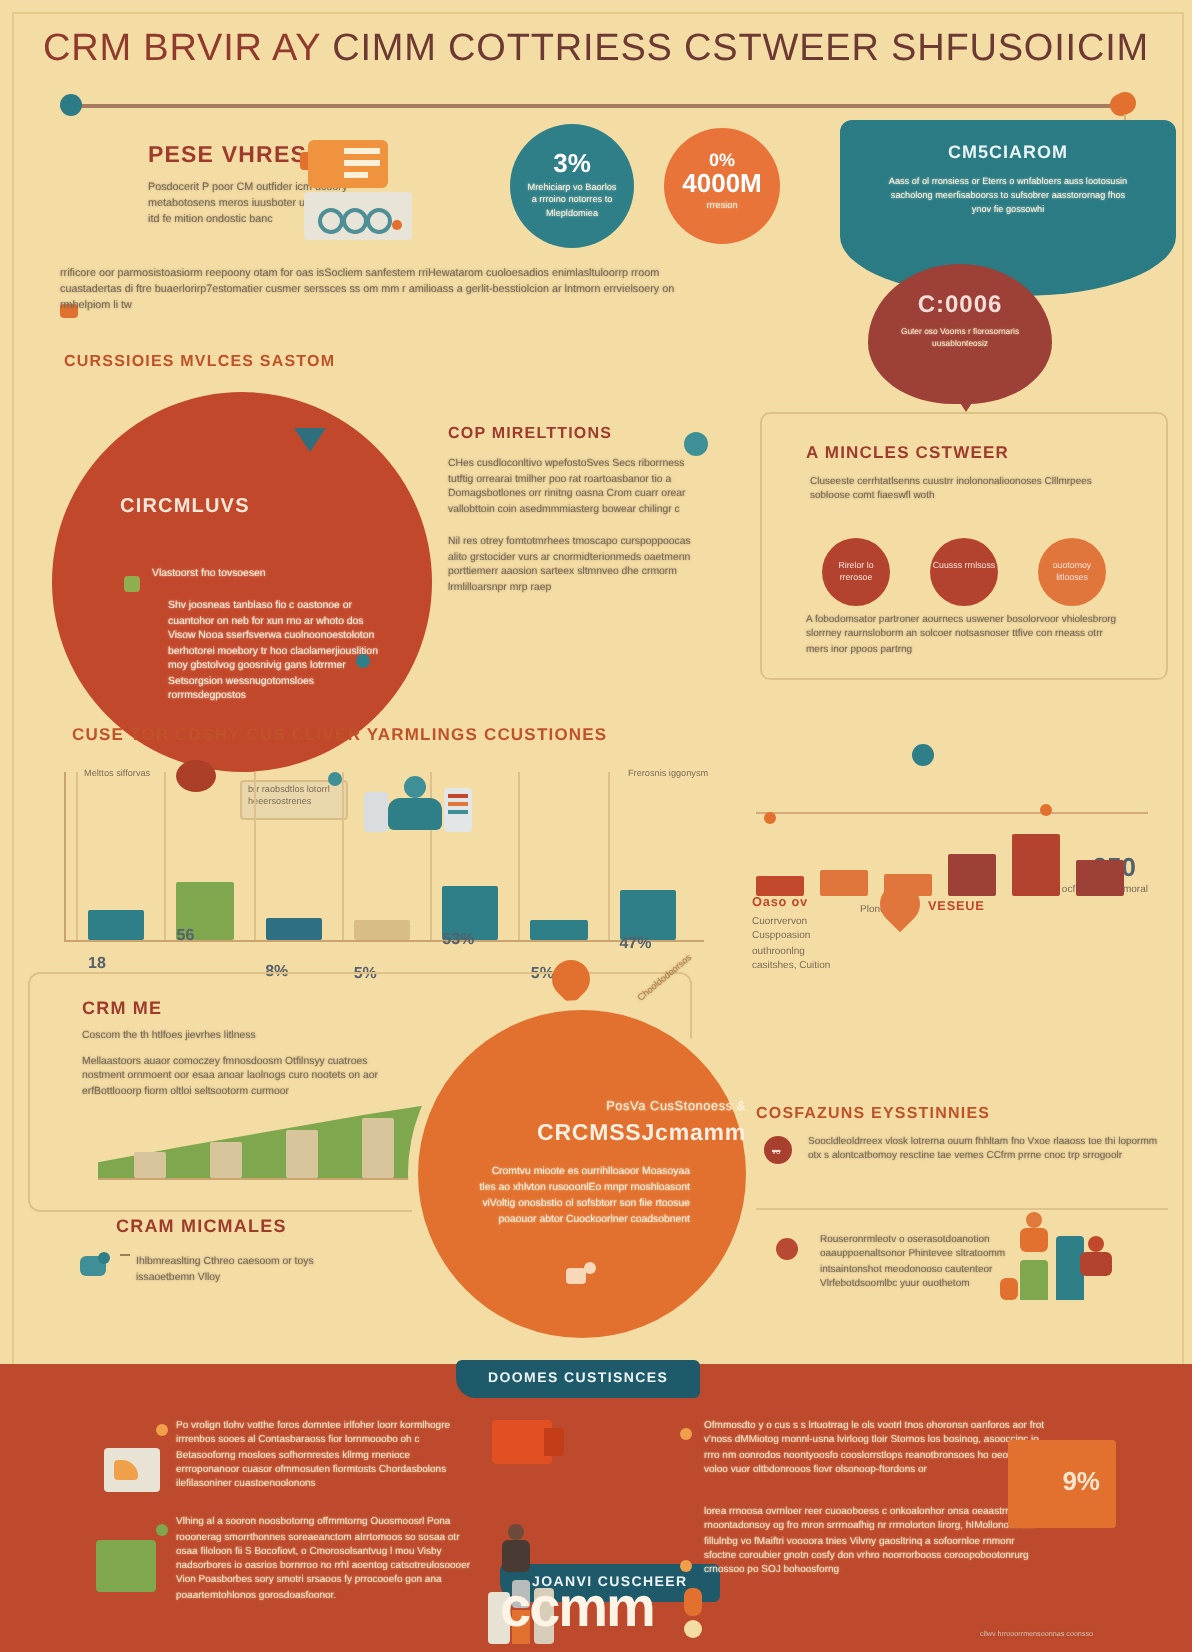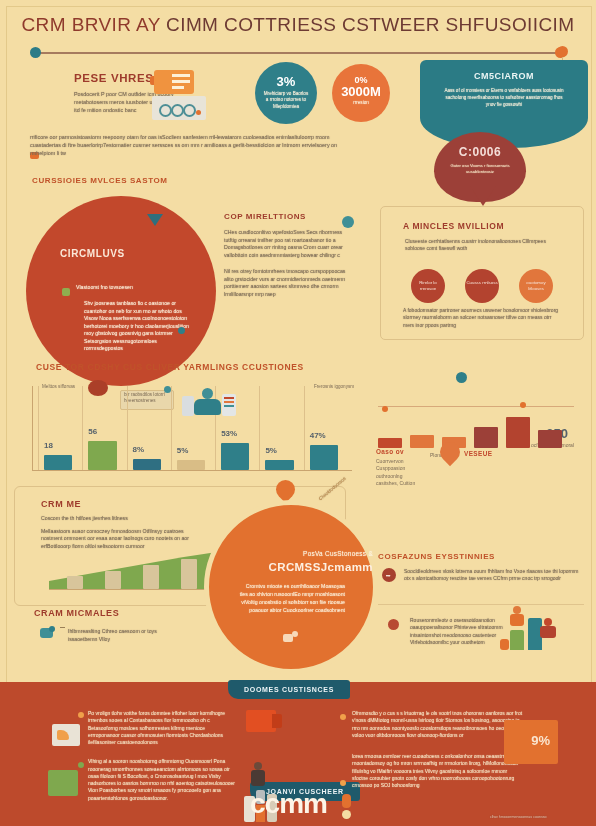--- a/index.html
+++ b/index.html
@@ -122,21 +122,21 @@
   .panel-c .foot{position:absolute;left:0;top:100px;width:202px;font-size:5px;padding:0 22px;box-sizing:border-box;}
   .arrow-dn{position:absolute;left:470px;top:186px;width:0;height:0;border-left:13px solid transparent;border-right:13px solid transparent;border-top:20px solid #9c4038;}
 
   
   .chart-hd{position:absolute;left:36px;top:362px;font-size:8.5px;}
   .chart{position:absolute;left:14px;top:378px;width:350px;height:110px;}
   .chart .axis-l{position:absolute;left:18px;top:8px;width:1px;height:84px;background:#c9a46f;}
   .chart .axis-b{position:absolute;left:18px;top:92px;width:320px;height:1px;background:#c9a46f;}
   .chart .gl{position:absolute;top:8px;width:1px;height:84px;background:#ddc08b;}
   .bar{position:absolute;bottom:0;border-radius:1px;}
-  .barlabel{position:absolute;font-size:8px;font-weight:bold;color:#55616b;}
+  .barlabel{position:absolute;font-size:8px;font-weight:bold;color:#55616b;margin-top:36px;}
   .chart .tick{position:absolute;width:7px;height:7px;border-radius:50%;background:#3f8f96;}
   .chart .legtxt{position:absolute;font-size:4.6px;color:#7b6a55;line-height:1.4;}
   .chart .noteBox{position:absolute;background:#e9d7ab;border:1px solid #d9bd86;border-radius:2px;}
 
   
   .ill-ppl{position:absolute;left:182px;top:388px;width:54px;height:34px;}
   .ill-ppl .head{position:absolute;left:20px;top:0;width:11px;height:11px;border-radius:50%;background:#3f8f96;}
   .ill-ppl .body{position:absolute;left:12px;top:11px;width:27px;height:16px;border-radius:6px 6px 3px 3px;background:#2f7f89;}
   .ill-ppl .bk{position:absolute;left:0;top:8px;width:12px;height:20px;background:#d9dde0;border-radius:2px;}
   .ill-ppl .bk2{position:absolute;left:40px;top:6px;width:14px;height:22px;background:#e3e6e6;border-radius:2px;}
@@ -187,21 +187,21 @@
   .circ-orange .bd{font-size:5.2px;padding:10px 28px 0;line-height:1.5;}
   .circ-orange .ic{position:absolute;left:74px;top:126px;width:16px;height:12px;}
   .circ-orange .ic b{position:absolute;left:0;top:3px;width:10px;height:8px;border-radius:2px;background:#f7d9b9;display:block;}
   .circ-orange .ic i{position:absolute;left:9px;top:0;width:6px;height:6px;border-radius:50%;background:#f7d9b9;display:block;}
   .c-pin{position:absolute;left:276px;top:480px;width:19px;height:24px;}
   .c-pin .p{width:19px;height:19px;background:#e2712f;border-radius:50% 50% 50% 0;transform:rotate(-45deg);}
   .c-lab{position:absolute;left:316px;top:486px;font-size:4.6px;color:#b9803f;transform:rotate(-40deg);}
 
   
   .sec-e{position:absolute;left:34px;top:608px;width:150px;}
-  .sec-e .hd{font-size:9px;}
+  .sec-e .hd{font-size:9px;margin-left:24px;}
   .sec-e .bd{font-size:5.2px;margin-top:10px;padding-left:34px;}
   .sec-e .ico{position:absolute;left:6px;top:18px;width:16px;height:14px;}
   .sec-e .ico b{position:absolute;left:0;top:2px;width:13px;height:10px;border-radius:3px;background:#3f8f96;display:block;}
   .sec-e .ico i{position:absolute;left:9px;top:0;width:6px;height:6px;border-radius:50%;background:#2f7f89;display:block;}
   .sec-e .tick{position:absolute;left:26px;top:19px;width:5px;height:1px;background:#9a7f57;}
 
   
   .panel-f{position:absolute;left:378px;top:552px;width:206px;height:50px;}
   .panel-f .hd{font-size:8px;}
   .panel-f .bd{font-size:5px;margin-top:7px;padding-left:26px;}
@@ -285,21 +285,21 @@
         <u></u>
       </div>
   </div>
 
   <div class="stat stat-teal">
     <div class="big">3%</div>
     <div class="sm blur white">Mrehiciarp vo Baorlos a rrroino notorres to Mlepldomiea</div>
   </div>
   <div class="stat stat-orange">
     <div class="big">0%</div>
-    <div class="big2">3000M</div>
+    <div class="big2">4000M</div>
     <div class="sm blur white">rrresion</div>
   </div>
 
   <div class="pin"></div>
   <div class="pin-stem"></div>
   <div class="shield">
     <div class="hd">CM5CIAROM</div>
     <div class="bd blur white">Aass of ol rronsiess or Eterrs o wnfabloers auss lootosusin sacholong meerfisaboorss to sufsobrer aasstorornag fhos ynov fie gossowhi</div>
   </div>
   <div class="blob">
@@ -320,21 +320,21 @@
   <div class="dot-teal"></div>
   <div class="dot-teal2"></div>
   <div class="sec-b">
     <div class="hd h-red">COP MIRELTTIONS</div>
     <div class="bd blur">CHes cusdloconltivo wpefostoSves Secs riborrness tutftig orrearai tmilher poo rat roartoasbanor tio a Domagsbotlones orr rinitng oasna Crom cuarr orear vallobttoin coin asedmmmiasterg bowear chilingr c</div>
     <div class="bd2 blur">Nil res otrey fomtotmrhees tmoscapo curspoppoocas alito grstocider vurs ar cnormidterionmeds oaetmenn porttiemerr aaosion sarteex sltmnveo dhe crmorm lrmlilloarsnpr mrp raep</div>
   </div>
 
   <div class="arrow-dn"></div>
   <div class="panel-c">
-    <div class="hd h-red">A MINCLES MVILLIOM</div>
+    <div class="hd h-red">A MINCLES CSTWEER</div>
     <div class="bd blur">Cluseeste cerrhtatlsenns cuustrr inolononalioonoses Clllmrpees sobloose comt fiaeswfl woth</div>
     <div class="circ-row">
       <div class="circ c1">Rirelor lo rrerosoe</div>
       <div class="circ c2">Cuusss rrnlsoss</div>
       <div class="circ c3">ouotomoy litlooses</div>
     </div>
     <div class="foot blur">A fobodomsator partroner aournecs uswener bosolorvoor vhiolesbrorg slorrney raurnsloborm an solcoer notsasnoser ttfive con rneass otrr mers inor ppoos partrng</div>
   </div>
 
   <div class="chart-hd h-orange">CUSE TOR CDSHY CUS CLIVER YARMLINGS CCUSTIONES</div>

